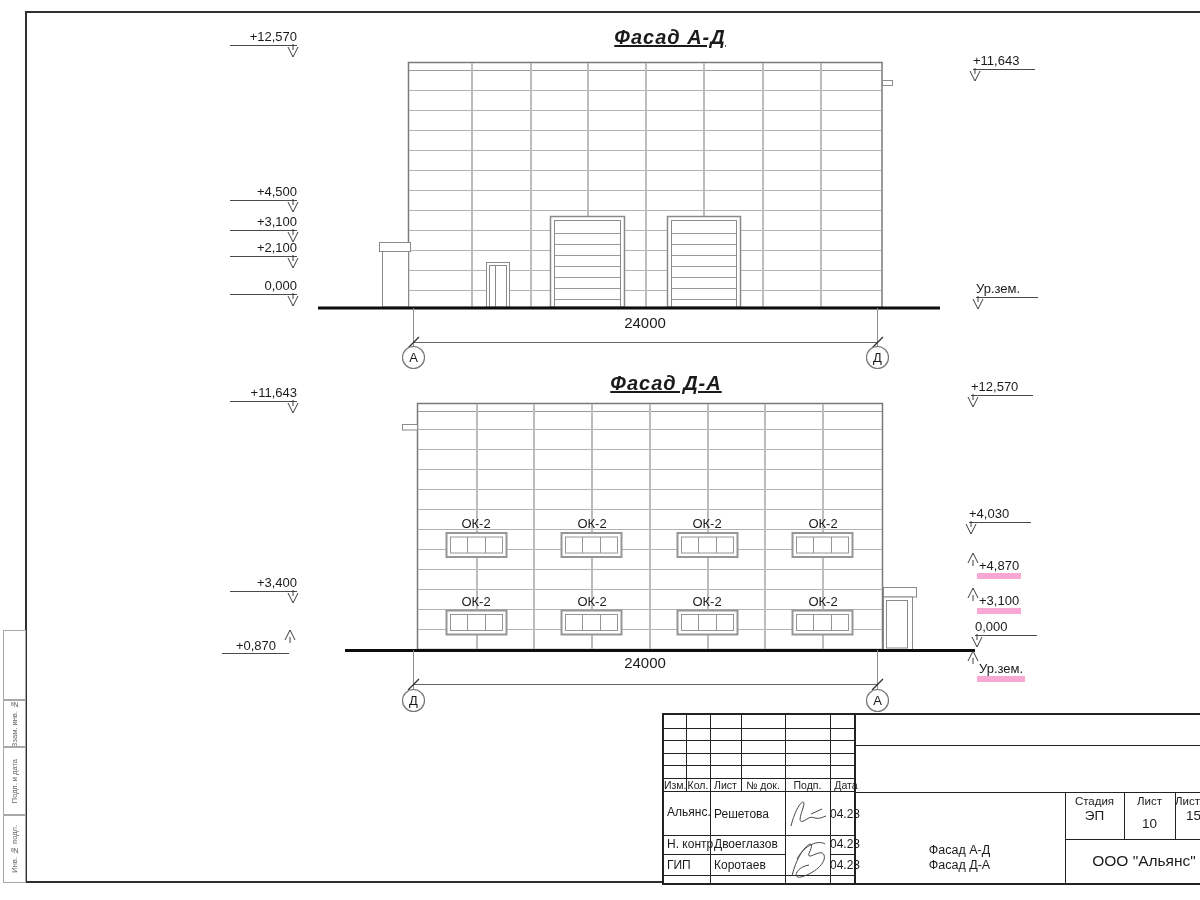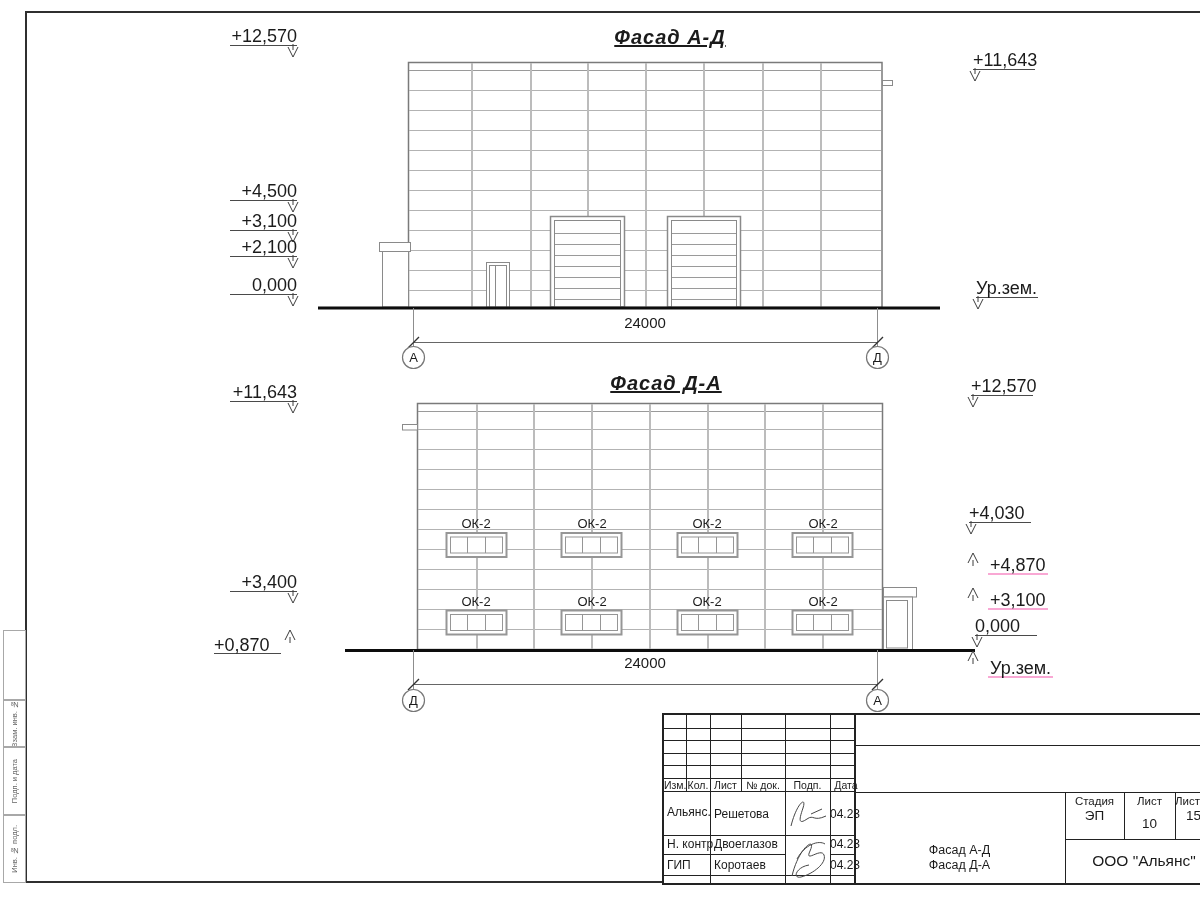--- a/index.html
+++ b/index.html
@@ -11,32 +11,32 @@
   
   .sidebox{position:absolute;left:3px;width:21px;border:1px solid #a8a8a8;
            display:flex;align-items:center;justify-content:center;}
   .sidebox span{font-size:7.5px;color:#666;writing-mode:vertical-rl;transform:rotate(180deg);white-space:nowrap}
   
   .ftitle{position:absolute;width:300px;text-align:center;font-size:20px;font-weight:bold;
           font-style:italic;text-decoration:underline;letter-spacing:1px}
   .dim{position:absolute;width:100px;text-align:center;font-size:15px}
   .wlab{position:absolute;width:60px;text-align:center;font-size:13px}
   
-  .em{position:absolute;height:16px;font-size:18px;line-height:15px;white-space:nowrap}
+  .em{position:absolute;height:16px;font-size:13px;line-height:15px;white-space:nowrap}
   .em .mk{position:absolute}
   .em .mk path{stroke:#3c3c3c;stroke-width:1;fill:none}
   .em-dl{width:67px;text-align:right;border-bottom:1px solid #4a4a4a}
   .em-dl .mk{right:-3px;top:15px}
   .em-dr{width:62px;text-align:left;border-bottom:1px solid #4a4a4a}
   .em-dr .mk{left:-5px;top:15px}
   .em-ul{width:67px}
-  .em-ul .em-t{position:absolute;right:16px;top:9px;width:67px;text-align:center;padding-right:13px;
+  .em-ul .em-t{position:absolute;right:8px;top:9px;width:67px;text-align:right;padding-right:13px;
                border-bottom:1px solid #4a4a4a;box-sizing:border-box}
   .em-ul .mk{right:0;top:0}
-  .em-ur .em-t{position:absolute;left:22px;top:6px;border-bottom:2px solid #f9a8d4;padding:0 2px}
+  .em-ur .em-t{position:absolute;left:11px;top:6px;border-bottom:6px solid #f9a8d4;padding:0 2px}
   .em-ur .mk{left:0;top:0}
   
   #linework{position:absolute;left:0;top:0}
   #linework text{font-family:"Liberation Sans",sans-serif;fill:#1b1b1b;font-size:13px;text-anchor:middle}
   
   #tb{position:absolute;left:662px;top:713px;width:538px;height:168px;overflow:hidden;
       border-left:2px solid #222;border-top:2px solid #222;border-bottom:2px solid #222;box-sizing:content-box;background:#fff}
   .vl,.hl{position:absolute;background:#222}
   .vl{width:1px}.hl{height:1px}
   .vl2{width:2px}

